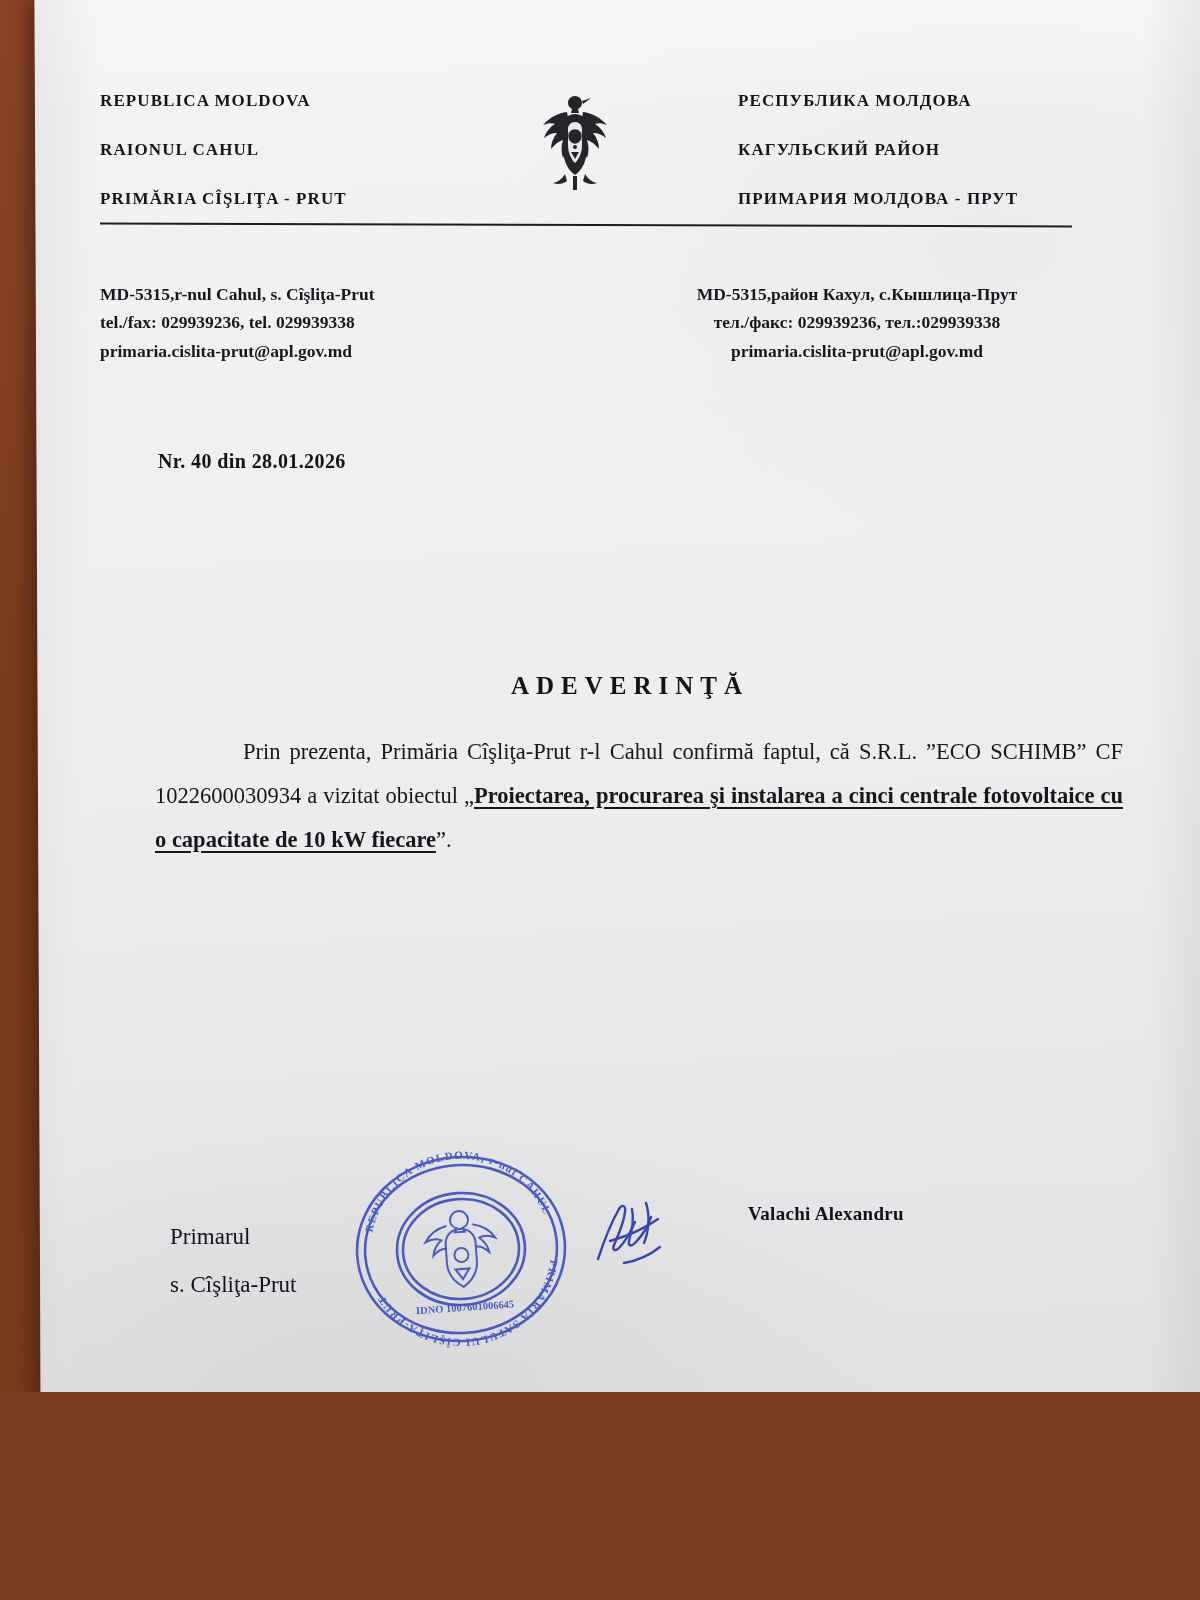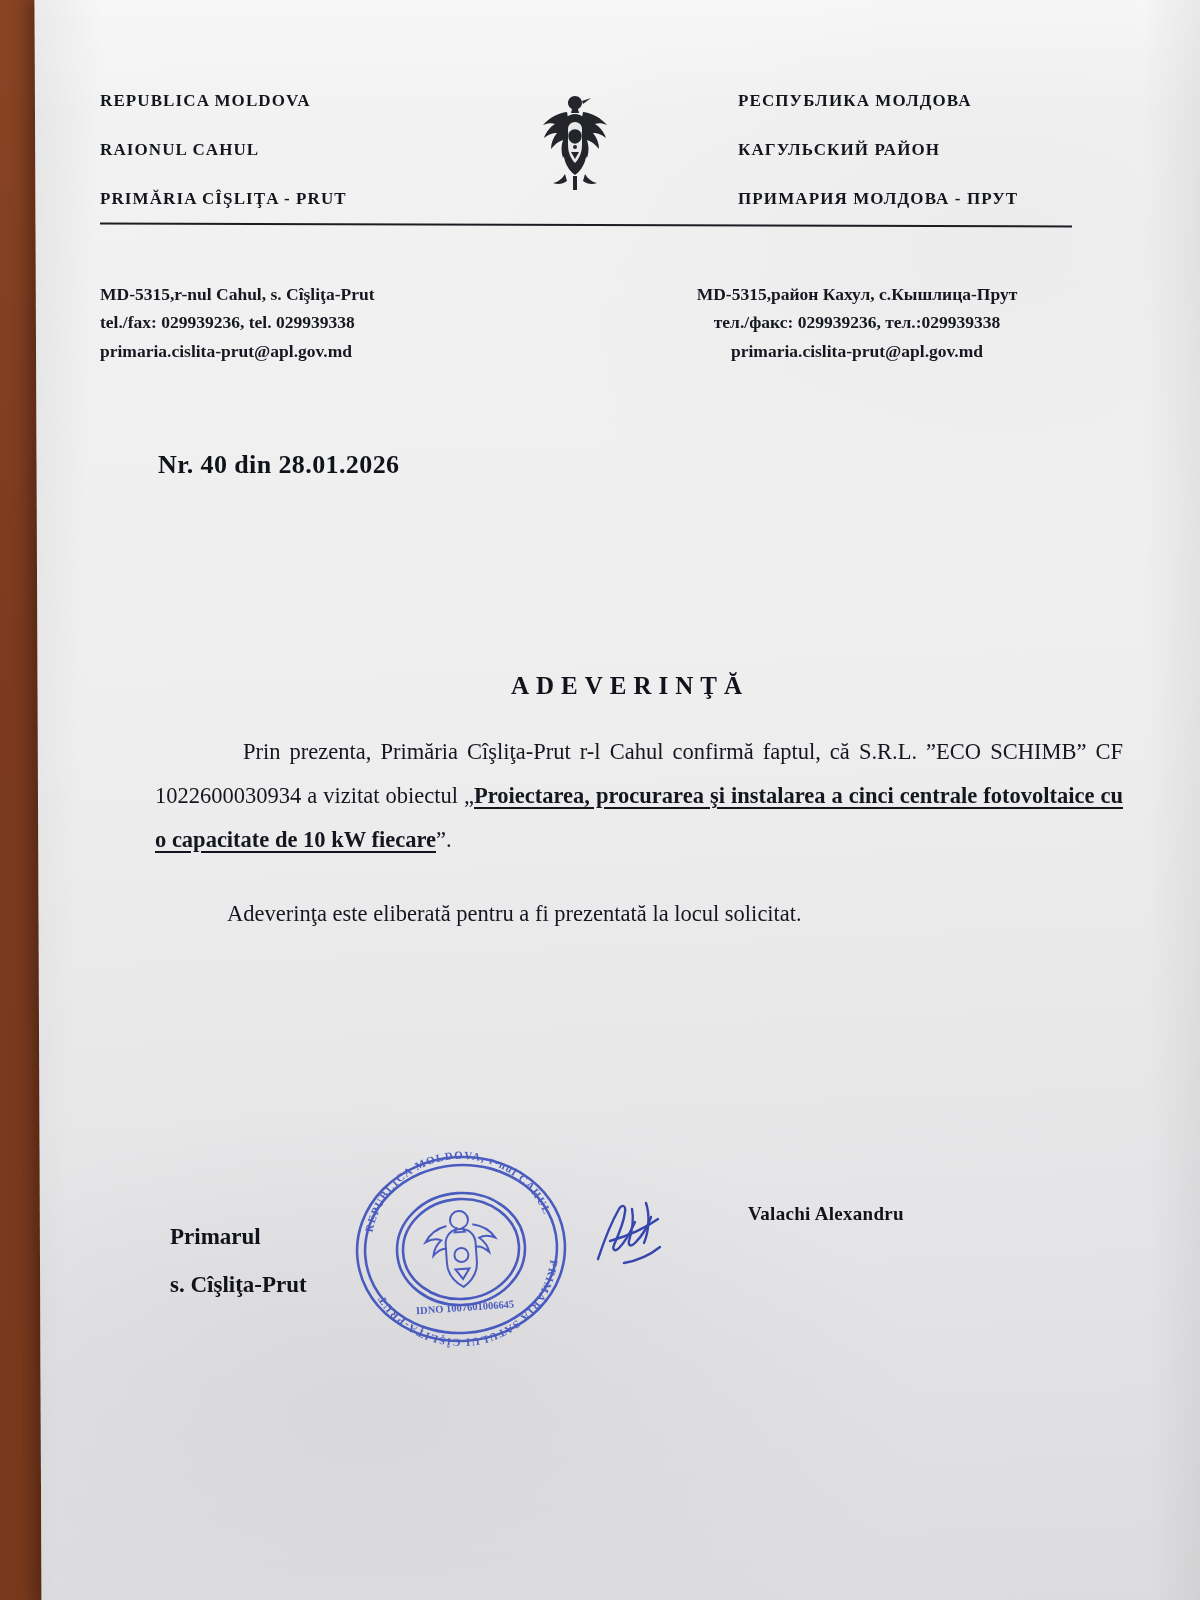--- a/index.html
+++ b/index.html
@@ -3,21 +3,21 @@
 <meta charset="utf-8">
 <style>
   html, body {
     margin: 0;
     padding: 0;
     background: #7a3b22;
   }
   .page {
     position: relative;
     width: 1200px;
-    height: 1600px;
+    height: 1392px;
     overflow: hidden;
     background: linear-gradient(105deg, #8a4425 0%, #7b3a1e 12%, #6e3318 100%);
     font-family: "Liberation Serif", serif;
   }
   
   .paper {
     position: absolute;
     left: 38px;
     top: -6px;
     width: 1168px;
@@ -102,21 +102,21 @@
     line-height: 1.62;
     color: #16181f;
     white-space: nowrap;
   }
   .addr-col.right .addr-line { font-weight: bold; }
 
   .docnum {
     position: absolute;
     left: 158px;
     top: 450px;
-    font-size: 26px;
+    font-size: 20px;
     font-weight: bold;
     letter-spacing: .4px;
   }
 
   
   .title {
     position: absolute;
     top: 672px;
     left: 0;
     width: 100%;
@@ -147,21 +147,21 @@
     font-weight: bold;
   }
   .para2 { margin-top: 30px; text-indent: 72px; }
 
   
   .sig-left {
     position: absolute;
     left: 170px;
     top: 1213px;
     font-size: 23px;
-    font-weight: bold;
+    font-weight: normal;
     line-height: 2.1;
   }
   .sig-name {
     position: absolute;
     left: 748px;
     top: 1203px;
     font-size: 19px;
     font-weight: bold;
     letter-spacing: .3px;
   }
@@ -250,21 +250,20 @@
         <div class="addr-line">primaria.cislita-prut@apl.gov.md</div>
       </div>
     </div>
 
     <div class="docnum">Nr.  40 din 28.01.2026</div>
 
     <div class="title">ADEVERINŢĂ</div>
 
     <div class="body">
       <p class="para indent"><span>Prin prezenta, Primăria Cîşliţa-Prut r-l Cahul confirmă faptul, că S.R.L. ”ECO SCHIMB” CF 1022600030934 a vizitat obiectul  „</span><span class="uline">Proiectarea, procurarea şi instalarea a cinci centrale fotovoltaice cu o capacitate de 10 kW fiecare</span><span>”.</span></p>
-      <p class="para para2">Adeverinţa este eliberată pentru a fi prezentată la locul solicitat.</p>
     </div>
 
     <div class="sig-left">
       <div>Primarul</div>
       <div>s. Cîşliţa-Prut</div>
     </div>
     <div class="sig-name">Valachi Alexandru</div>
 
     <div class="stamp">
       <svg width="232" height="208" viewBox="0 0 232 208" aria-hidden="true">

